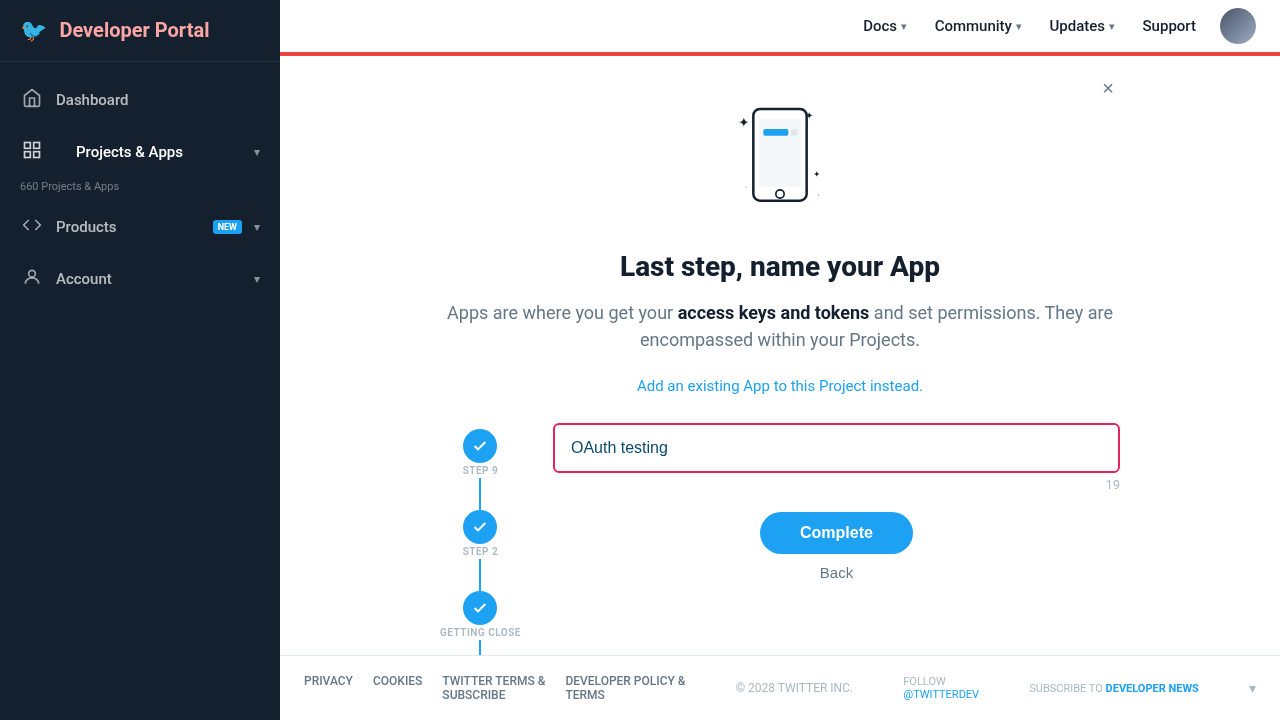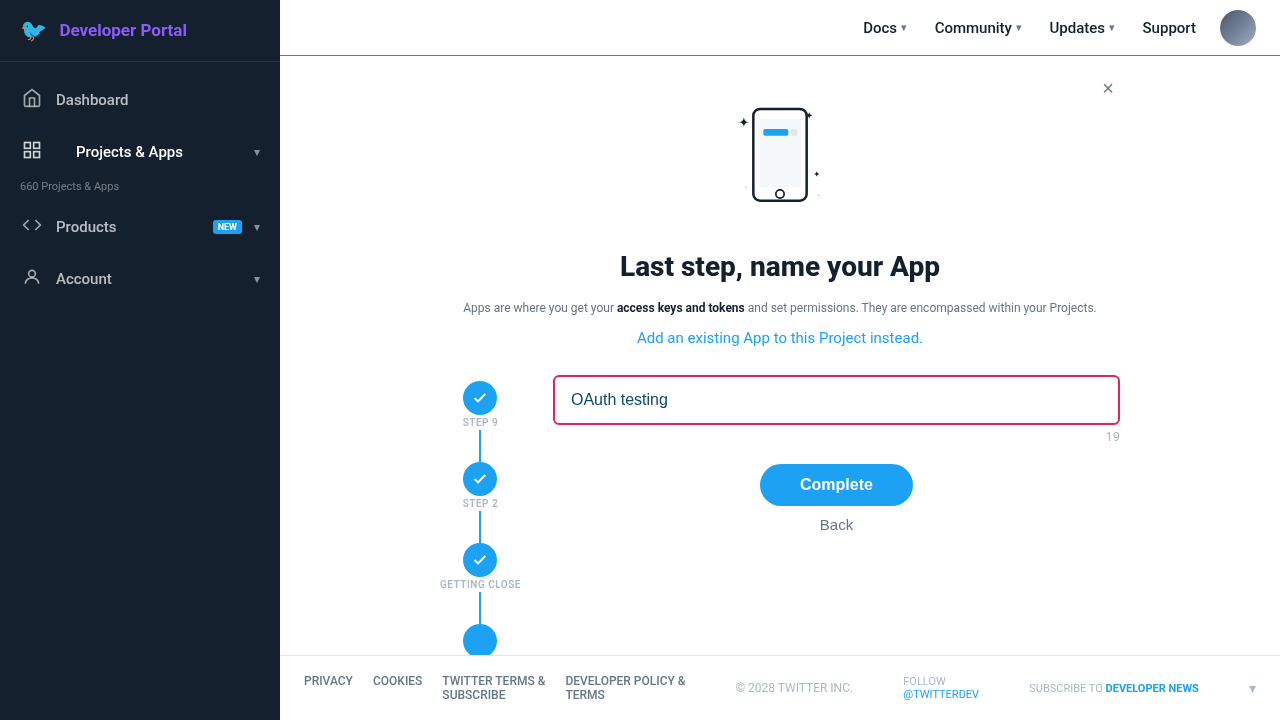--- a/index.html
+++ b/index.html
@@ -5,54 +5,54 @@
     * { margin: 0; padding: 0; box-sizing: border-box; }
     body { font-family: -apple-system, BlinkMacSystemFont, 'Segoe UI', Roboto, sans-serif; display: flex; flex-direction: column; height: 720px; width: 1280px; overflow: hidden; background: #f5f8fa; }
 
     
     .app-layout { display: flex; flex: 1; height: 100%; }
 
     
     .sidebar { width: 280px; background: #14202e; color: #fff; display: flex; flex-direction: column; flex-shrink: 0; height: 100%; }
     .sidebar-header { padding: 18px 20px; display: flex; align-items: center; gap: 12px; border-bottom: 1px solid rgba(255,255,255,0.08); }
     .sidebar-logo { color: #1da1f2; font-size: 22px; }
-    .sidebar-title { font-size: 17px; font-weight: 700; color: #8b5cf6; line-height: 1.25; }
+    .sidebar-title { font-size: 20px; font-weight: 700; color: #fca5a5; line-height: 1.25; }
     .sidebar-nav { flex: 1; padding: 12px 0; }
     .sidebar-item { display: flex; align-items: center; gap: 12px; padding: 14px 20px; cursor: pointer; color: rgba(255,255,255,0.7); font-size: 15px; font-weight: 500; user-select: none; position: relative; }
     .sidebar-item.active { color: #fff; gap: 32px; }
     .sidebar-item .item-icon { font-size: 18px; color: rgba(255,255,255,0.6); width: 24px; text-align: center; }
     .sidebar-item .item-label { flex: 1; }
     .sidebar-item .chevron { font-size: 12px; color: rgba(255,255,255,0.5); }
     .badge-new { background: #1da1f2; color: #fff; font-size: 9px; font-weight: 700; padding: 2px 5px; border-radius: 3px; text-transform: uppercase; margin-left: 6px; }
 
     
     .main-content { flex: 1; display: flex; flex-direction: column; background: #fff; overflow: hidden; }
 
     
-    .top-nav { height: 56px; background: #fff; border-bottom: 1px solid #ef4444; display: flex; align-items: center; justify-content: flex-end; padding: 0 24px; gap: 4px; flex-shrink: 0; }
+    .top-nav { height: 56px; background: #fff; border-bottom: 4px solid #ef4444; display: flex; align-items: center; justify-content: flex-end; padding: 0 24px; gap: 4px; flex-shrink: 0; }
     .nav-item { display: flex; align-items: center; gap: 4px; padding: 6px 12px; color: #14202e; font-size: 15px; font-weight: 500; cursor: pointer; border-radius: 4px; }
     .nav-chevron { font-size: 11px; color: #657786; }
     .nav-support { padding: 6px 12px; color: #14202e; font-size: 15px; font-weight: 500; cursor: pointer; }
     .user-avatar { width: 36px; height: 36px; border-radius: 50%; background: #ccc; overflow: hidden; cursor: pointer; margin-left: 8px; display: flex; align-items: center; justify-content: center; font-size: 18px; }
     .avatar-img { width: 36px; height: 36px; border-radius: 50%; background: linear-gradient(135deg, #6b7280, #9ca3af); }
 
     
     .page-content { flex: 1; overflow-y: auto; position: relative; }
 
     
     .dialog-container { max-width: 720px; margin: 0 auto; padding: 40px 20px 20px; position: relative; }
     .close-btn { position: absolute; top: 16px; right: 16px; background: none; border: none; font-size: 20px; color: #657786; cursor: pointer; width: 32px; height: 32px; display: flex; align-items: center; justify-content: center; border-radius: 50%; }
 
     
     .phone-illustration { display: flex; justify-content: center; align-items: center; margin-bottom: 24px; position: relative; height: 130px; }
     .phone-svg { width: 100px; }
 
     
     .dialog-title { font-size: 28px; font-weight: 800; color: #14202e; text-align: center; margin-bottom: 16px; }
-    .dialog-description { font-size: 12px; color: #657786; text-align: center; line-height: 1.5; margin-bottom: 12px; }
+    .dialog-description { font-size: 18px; color: #657786; text-align: center; line-height: 1.5; margin-bottom: 24px; }
     .dialog-description strong { color: #14202e; font-weight: 700; }
     .add-existing-link { color: #1da1f2; font-size: 15px; text-align: center; display: block; cursor: pointer; margin-bottom: 28px; text-decoration: none; }
 
     
     .steps-form-layout { display: flex; gap: 32px; align-items: flex-start; margin-bottom: 20px; }
     .steps-column { display: flex; flex-direction: column; gap: 0; align-items: center; padding-top: 6px; }
     .step-item { display: flex; flex-direction: column; align-items: center; }
     .step-circle { width: 34px; height: 34px; border-radius: 50%; display: flex; align-items: center; justify-content: center; font-size: 16px; color: #fff; font-weight: 700; z-index: 1; flex-shrink: 0; }
     .step-circle.completed { background: #1da1f2; }
     .step-circle.active { background: #1da1f2; }

